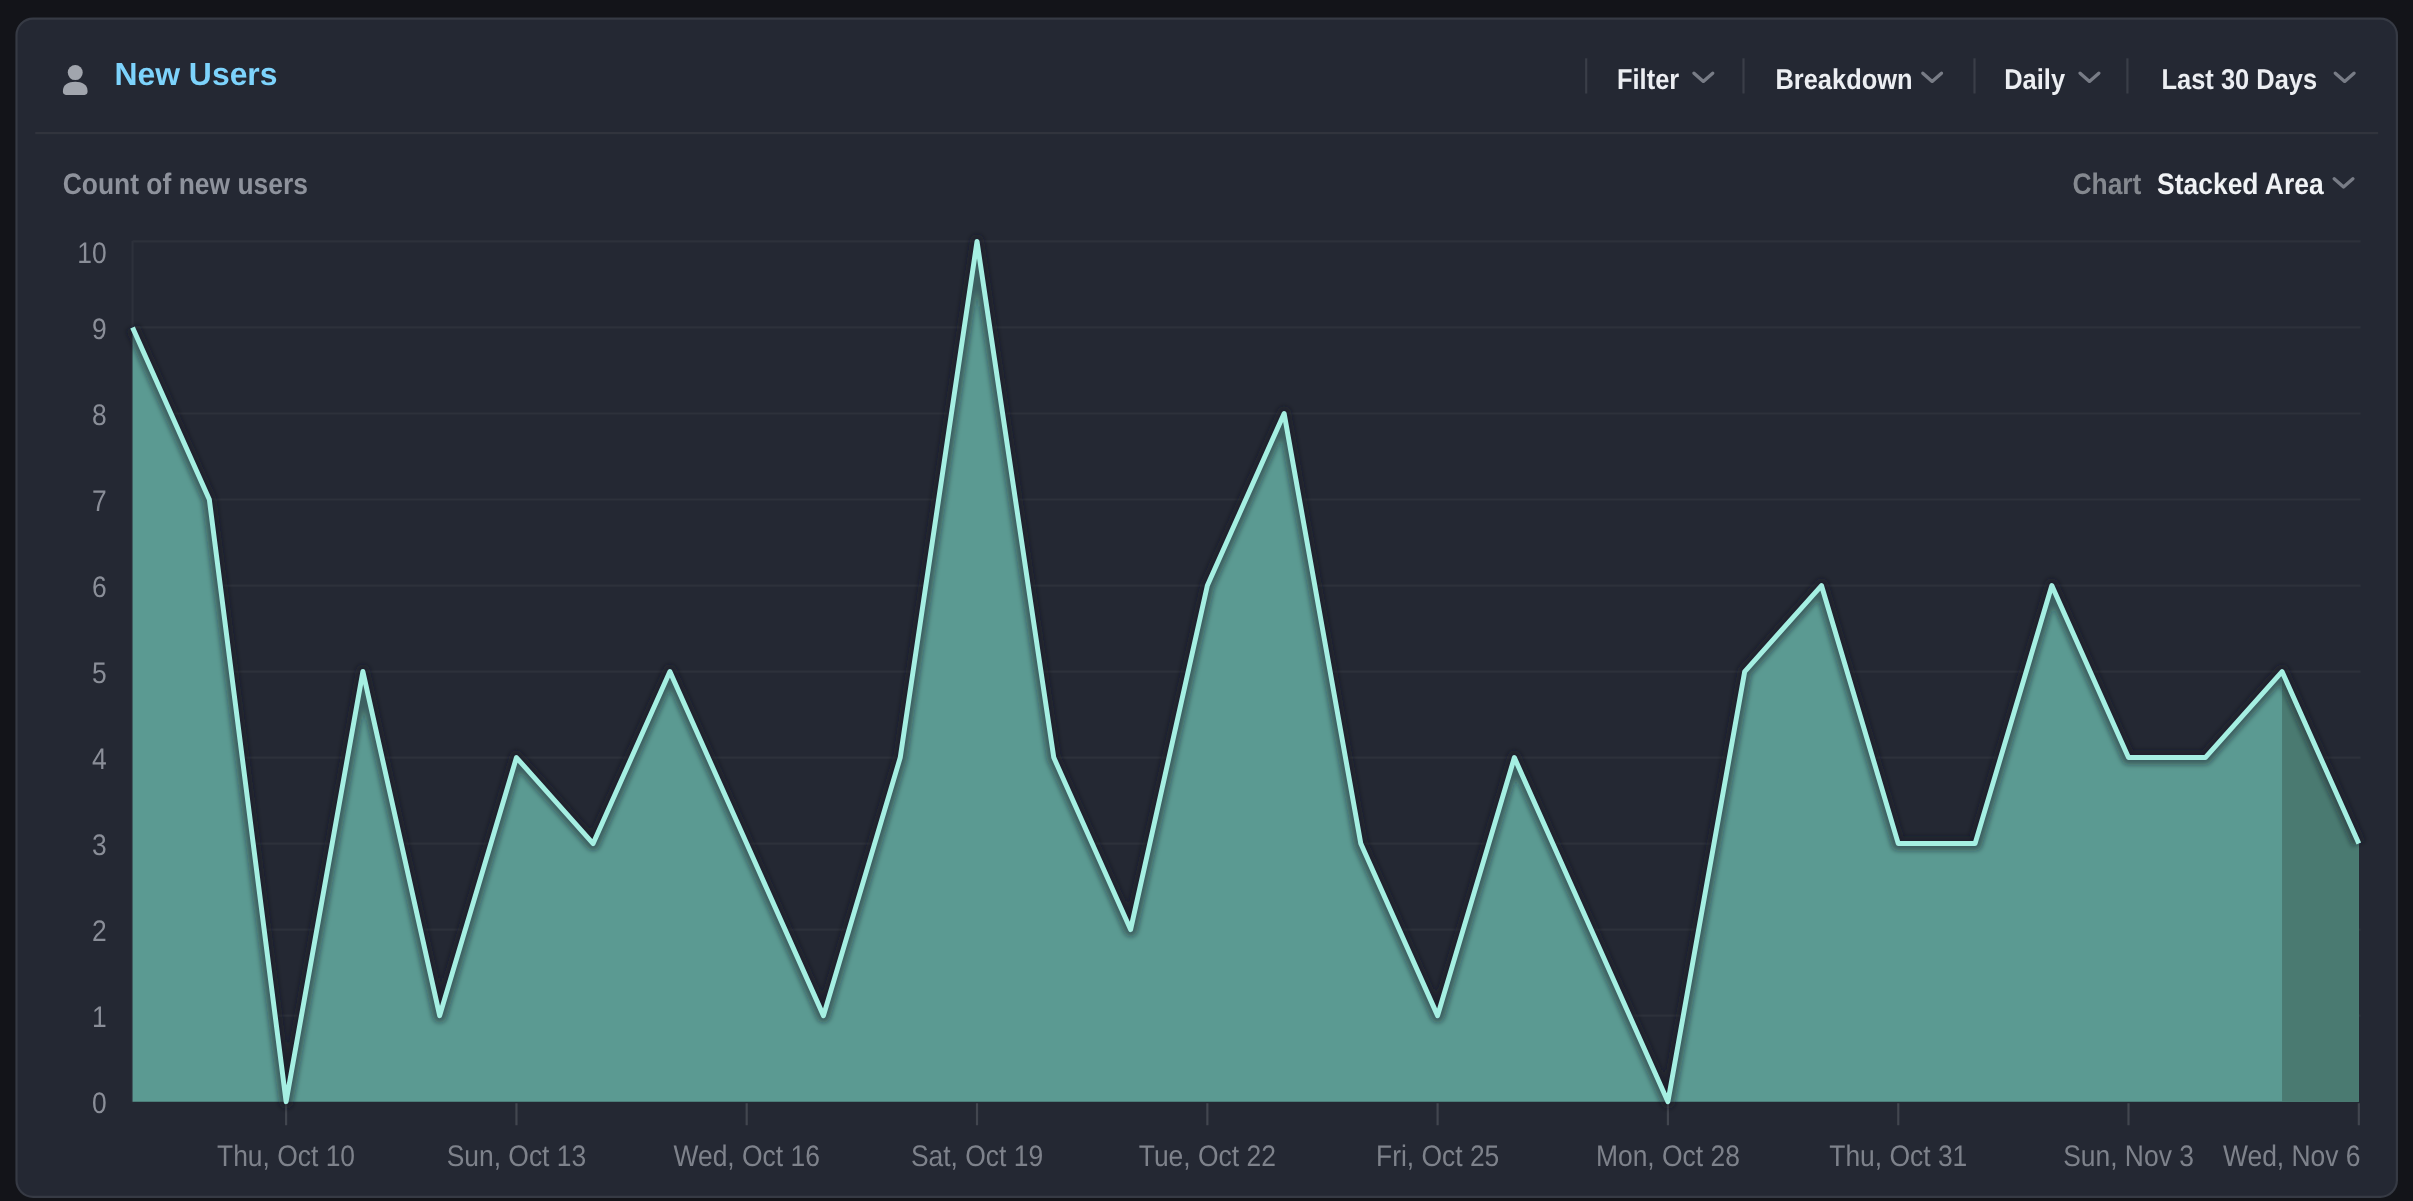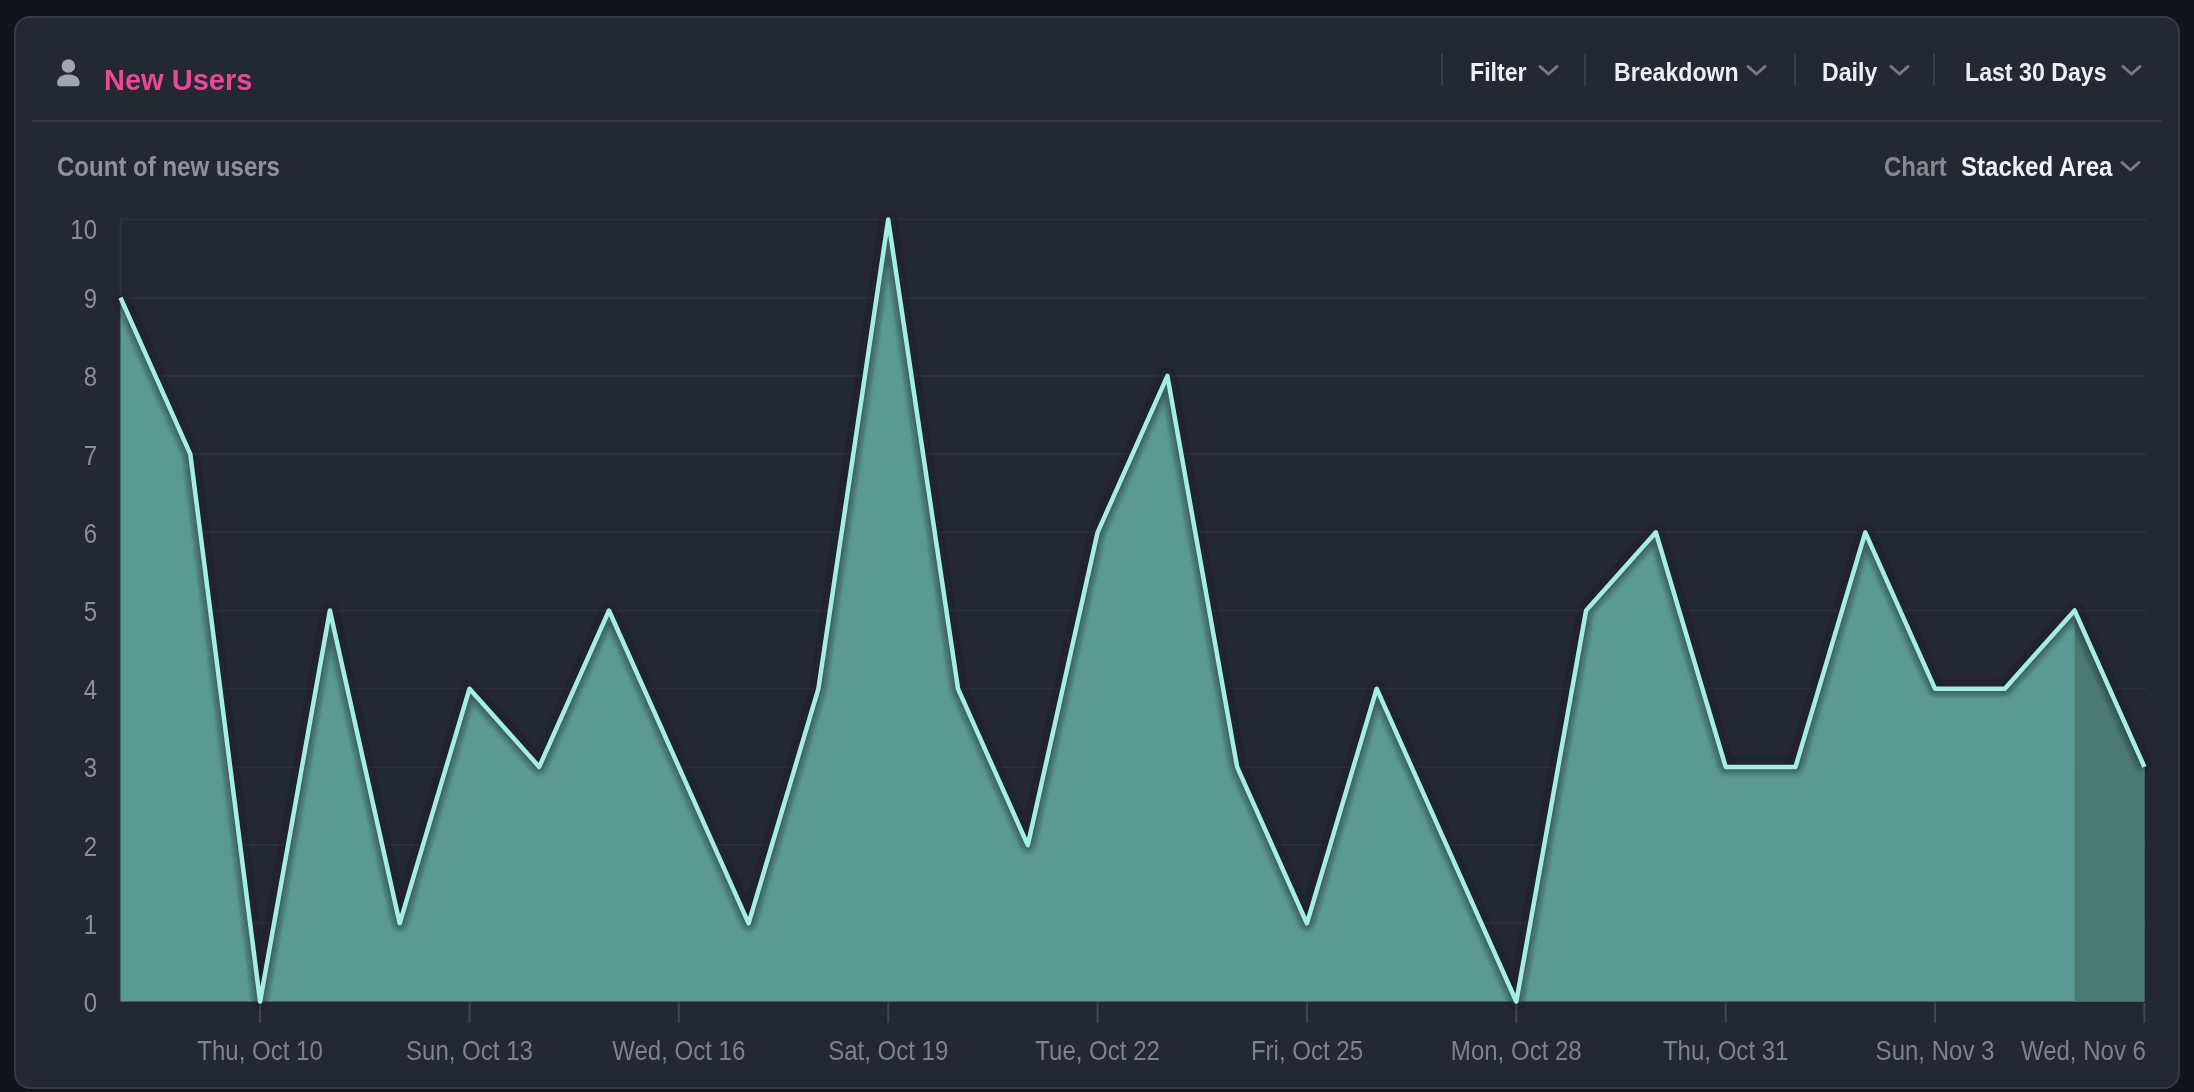--- a/index.html
+++ b/index.html
@@ -5,22 +5,22 @@
   * { margin:0; padding:0; box-sizing:border-box; }
   html,body { width:2194px; height:1092px; background:#131419;
     font-family:"Liberation Sans", sans-serif; overflow:hidden; }
   .card { position:absolute; left:14px; top:16px;
     width:2166px; height:1073px;
     background:#242833; border:2px solid #363A44;
     border-radius:16px; }
   .hdr-div { position:absolute; left:16px; right:16px; top:102px; height:2px;
     background:#31343D; }
   .txt { position:absolute; transform-origin:0 50%; transform:scaleX(0.89); white-space:nowrap; }
-  .title { left:104px; top:65px; font-size:29px; font-weight:700; line-height:30px;
-    color:#ec4899; transform:none;text-align:right; }
+  .title { left:104px; top:53px; font-size:29px; font-weight:700; line-height:30px;
+    color:#7dd3fc; transform:none;text-align:right; }
   .ctrl { position:absolute; top:59px; font-size:26px; font-weight:700; line-height:26px;
     color:#ECEEF2; transform-origin:0 50%; transform:scaleX(0.89); white-space:nowrap; }
   .sep { position:absolute; top:53px; width:2px; height:32px; background:#3A3E48; }
   .count { left:56.5px; top:154px; font-size:27px; font-weight:700; line-height:27px; color:#8E929C; }
   .ylab { font-size:27px; fill:#8A8E98; }
   .xlab { font-size:27px; fill:#7E828B; }
 </style>
 </head>
 <body>
 <div class="card">

